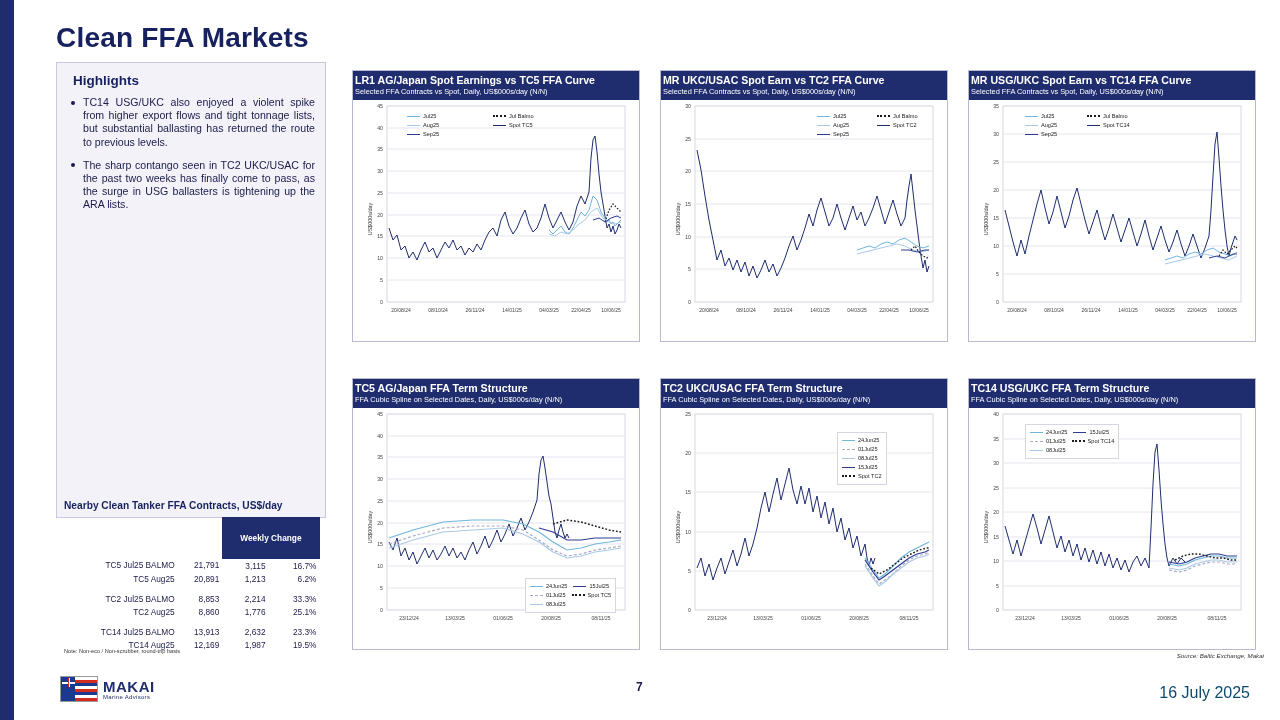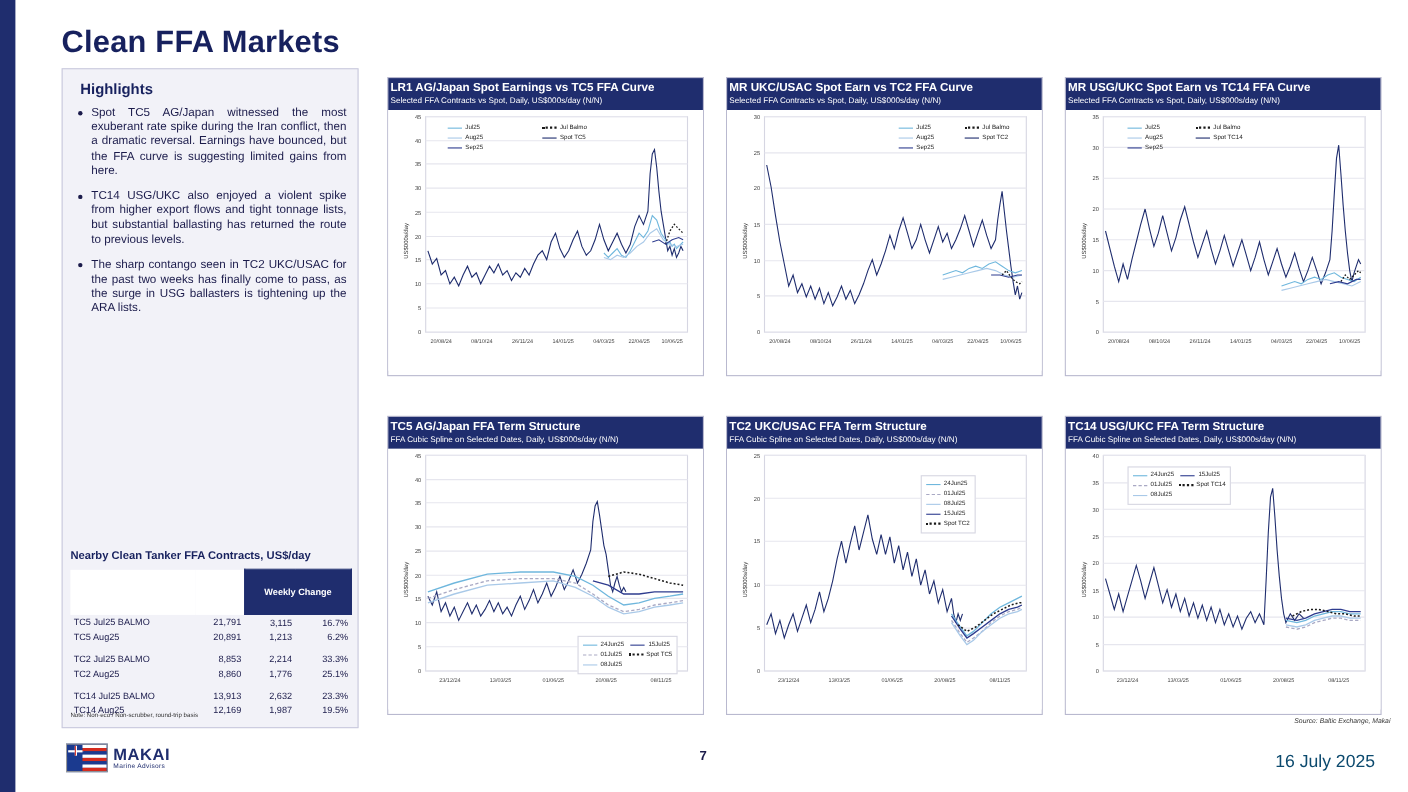--- a/index.html
+++ b/index.html
@@ -6,40 +6,40 @@
   body{
     width:1280px;height:720px;background:#ffffff;
     font-family:"Liberation Sans", sans-serif;
     color:#1b1b4b;overflow:hidden;position:relative;
   }
   .left-bar{position:absolute;left:0;top:0;width:14px;height:720px;background:#1f2d6e;}
   .page-title{position:absolute;left:56px;top:22px;font-size:28px;font-weight:bold;color:#17215e;letter-spacing:.2px;}
 
   
   .highlights{
-    position:absolute;left:56px;top:62px;width:270px;height:600px;
+    position:absolute;left:56px;top:62px;width:270px;height:456px;
     background:#f2f2f8;border:1px solid #c9c9dd;padding:6px 10px 6px 10px;box-sizing:border-box;
   }
   .highlights h2{font-size:13.5px;margin:4px 0 8px 6px;font-weight:bold;color:#17215e;}
   .bullets{margin:0;padding:0;list-style:none;}
   .bullets li{
     position:relative;padding-left:14px;margin:0 0 10px 2px;
     font-size:10.6px;line-height:13.2px;text-align:justify;color:#1b1b4b;
   }
   .bullets li:before{content:"";position:absolute;left:2px;top:4.5px;width:4px;height:4px;border-radius:50%;background:#1b1b4b;}
 
   
   .tbl-title{position:absolute;left:64px;top:500px;font-size:10.2px;font-weight:bold;color:#17215e;}
   table.ffa{
     position:absolute;left:64px;top:517px;width:256px;border-collapse:collapse;font-size:8.3px;
   }
   table.ffa th{background:#1f2d6e;color:#fff;font-weight:bold;padding:15px 3px;text-align:center;border:1px solid #1f2d6e;}
   table.ffa th.route{text-align:left;}
   table.ffa td{padding:1.5px 3px;text-align:right;border-bottom:0px;}
-  table.ffa td.route{text-align:left;margin-left:40px;}
+  table.ffa td.route{text-align:right;margin-left:40px;}
   table.ffa tr.spacer td{height:7px;padding:0;}
   .note{position:absolute;left:64px;top:648px;font-size:5.6px;color:#333;}
 
   
   .card{position:absolute;border:1px solid #b9b9cf;box-sizing:border-box;background:#fff;}
   .card .hdr{background:#1f2d6e;color:#fff;text-align:left;padding:3px 2px 4px 2px;}
   .card .hdr .t1{font-size:10.6px;font-weight:bold;line-height:12px;}
   .card .hdr .t2{font-size:7.4px;line-height:9px;margin-top:1px;}
   .plot{position:relative;width:100%;height:calc(100% - 33px);background:#fff;}
   .plot svg{display:block;}
@@ -67,21 +67,20 @@
 </head>
 <body>
 
 <div class="left-bar"></div>
 
 <div class="page-title">Clean FFA Markets</div>
 
 <div class="highlights">
   <h2>Highlights</h2>
   <ul class="bullets">
-    <li>Spot TC5 AG/Japan witnessed the most exuberant rate spike during the Iran conflict, then a dramatic reversal. Earnings have bounced, but the FFA curve is suggesting limited gains from here.</li>
     <li>TC14 USG/UKC also enjoyed a violent spike from higher export flows and tight tonnage lists, but substantial ballasting has returned the route to previous levels.</li>
     <li>The sharp contango seen in TC2 UKC/USAC for the past two weeks has finally come to pass, as the surge in USG ballasters is tightening up the ARA lists.</li>
   </ul>
 </div>
 
 <div class="tbl-title">Nearby Clean Tanker FFA Contracts, US$/day</div>
 
 <table class="ffa">
   <thead>
     <tr>

